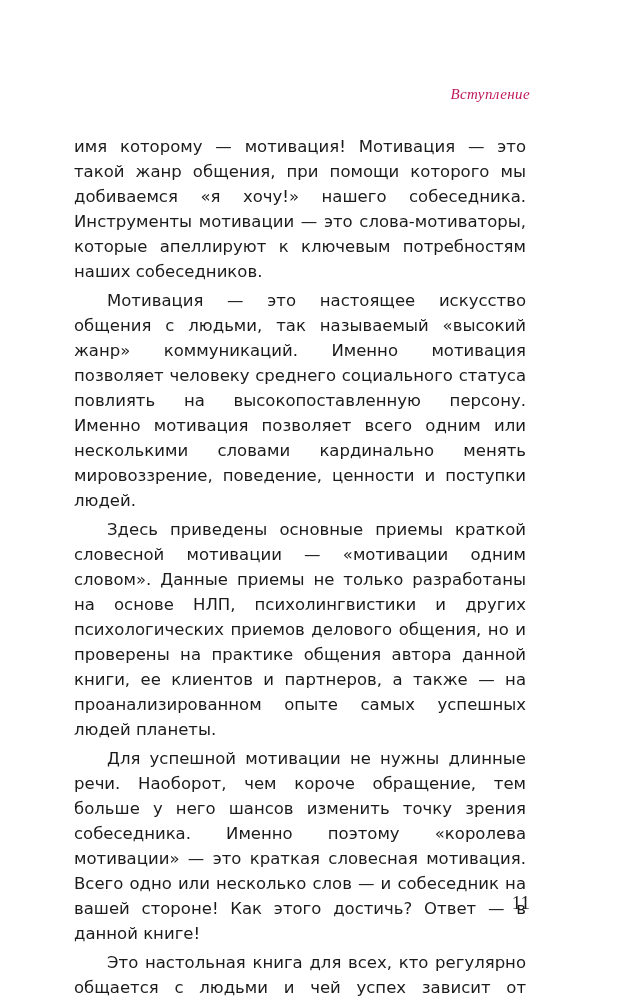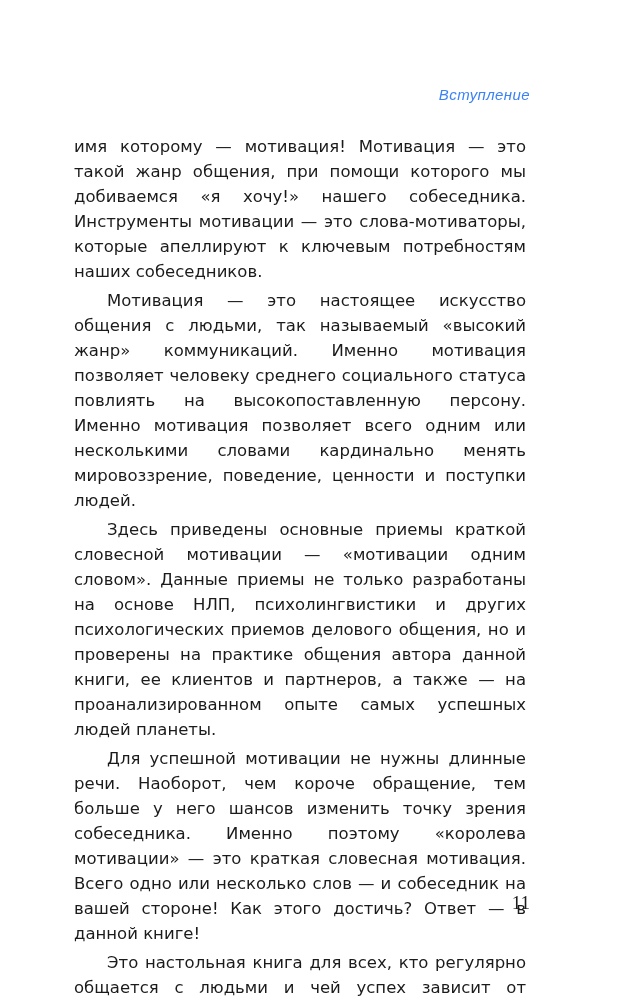--- a/index.html
+++ b/index.html
@@ -14,25 +14,25 @@
     background: #ffffff;
     overflow: hidden;
     color: #1b1b1b;
   }
   .running-header {
     position: absolute;
     top: 86px;
     left: 70px;
     width: 460px;
     text-align: right;
-    font-family: Liberation Sans, sans-serif;
+    font-family: Liberation Serif, serif;
     font-style: italic;
     font-size: 15px;
     letter-spacing: 0.4px;
-    color: #3b82f6;
+    color: #be185d;
   }
   .body-text {
     position: absolute;
     top: 130px;
     left: 70px;
     width: 460px;
     font-family: "DejaVu Sans", "Liberation Sans", sans-serif;
     font-size: 16.5px;
     line-height: 25px;
     text-align: justify;

